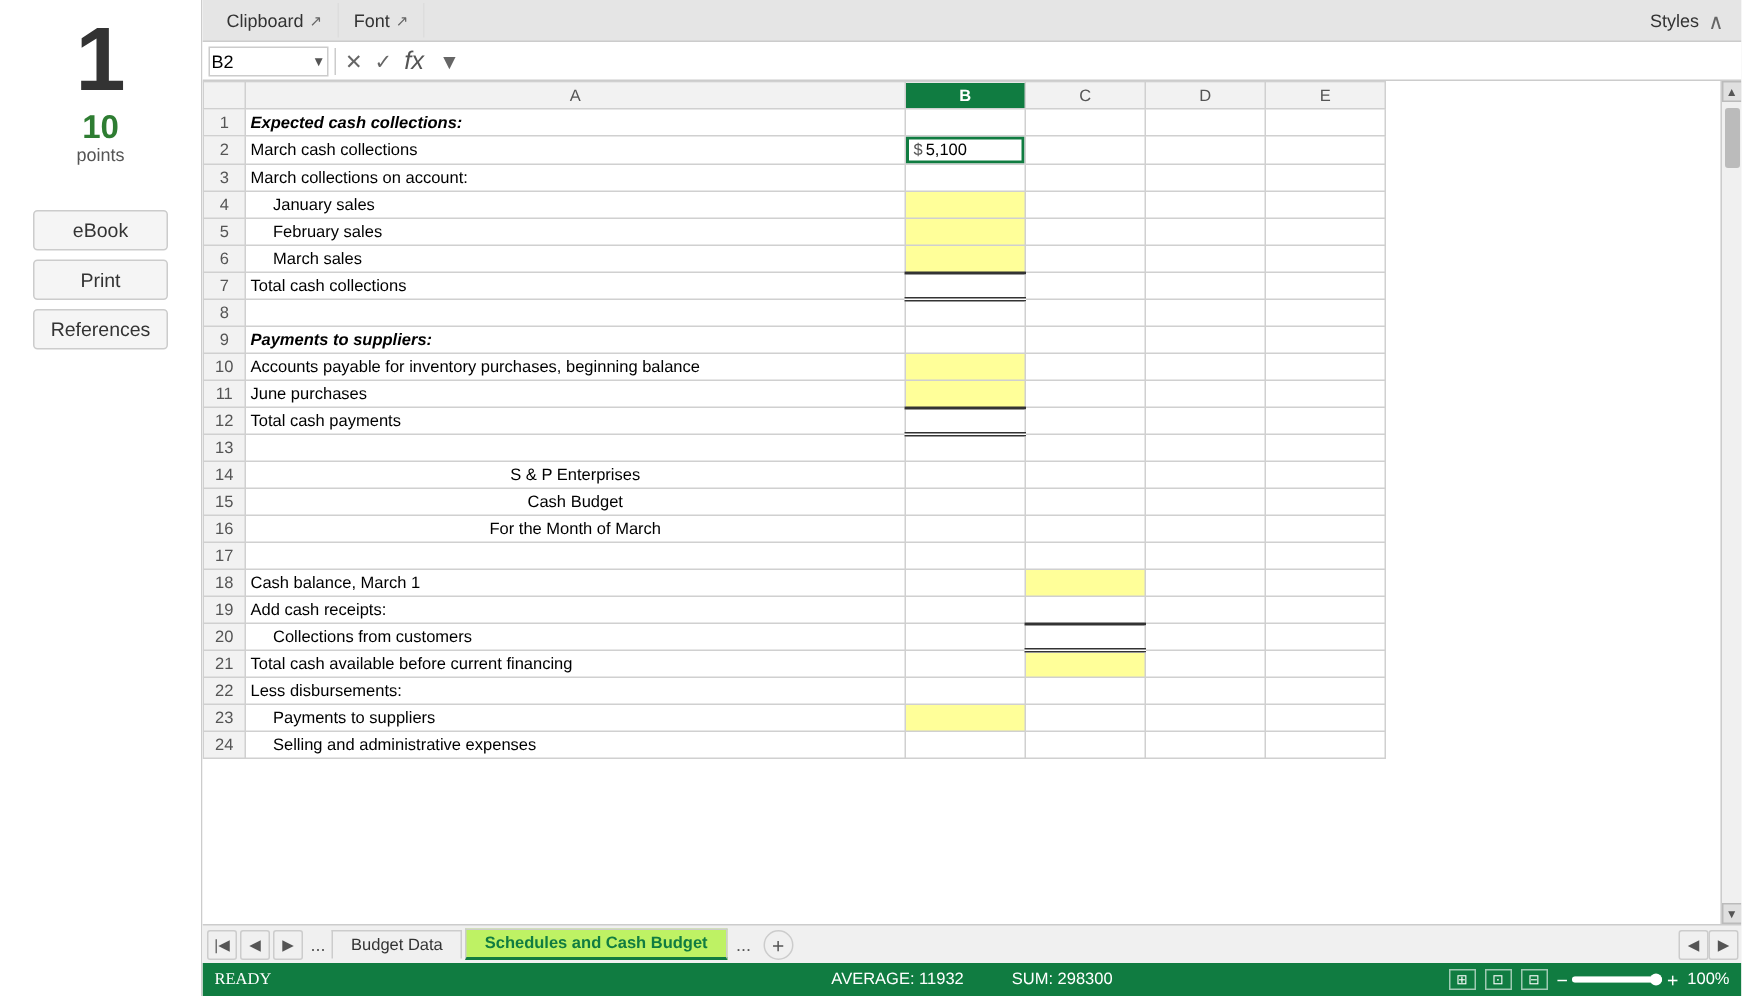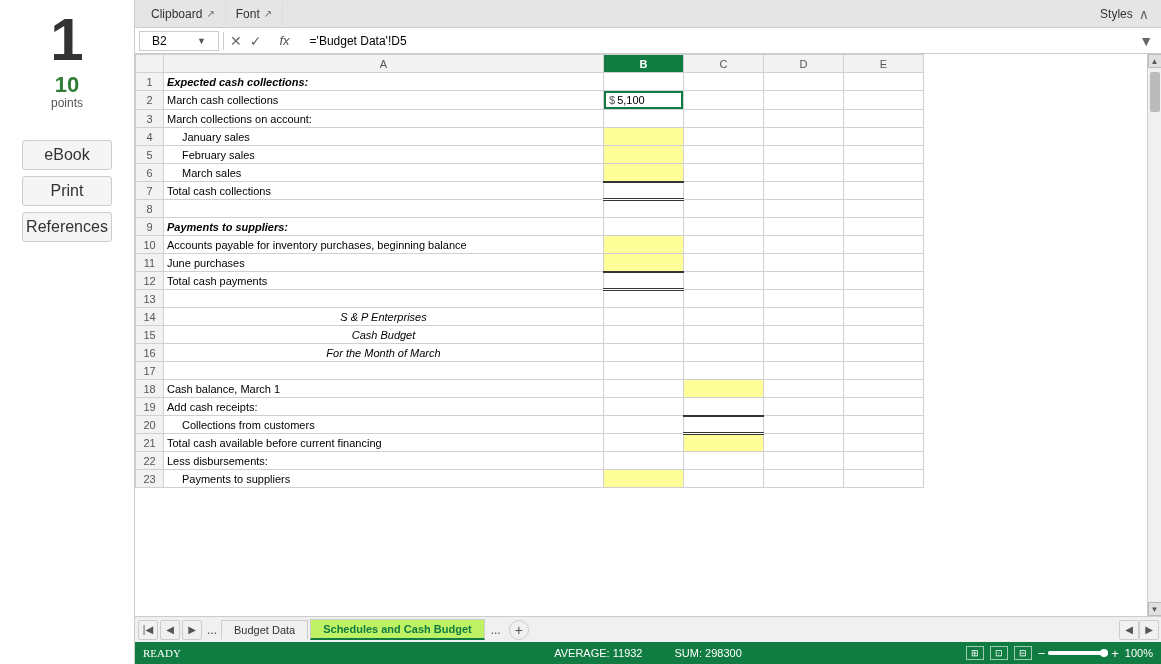--- a/index.html
+++ b/index.html
@@ -35,21 +35,21 @@
       margin-bottom: 30px;
     }
     .sidebar-btn {
       width: 90px;
       padding: 5px 0;
       text-align: center;
       border: 1px solid #ccc;
       border-radius: 3px;
       background: #f5f5f5;
       color: #333;
-      font-size: 16px;
+      font-size: 13px;
       cursor: pointer;
       margin-bottom: 6px;
     }
 
     
     .main {
       flex: 1;
       display: flex;
       flex-direction: column;
       background: #fff;
@@ -98,21 +98,21 @@
       display: flex;
       align-items: center;
       border-bottom: 1px solid #ccc;
       background: #fff;
       height: 26px;
       padding: 0 4px;
     }
     .cell-ref {
       width: 80px;
       border: 1px solid #ccc;
-      padding: 2px 12px;
+      padding: 2px 1px;
       font-size: 12px;
       display: flex;
       align-items: center;
       justify-content: space-between;
     }
     .formula-divider {
       width: 1px;
       height: 18px;
       background: #ccc;
       margin: 0 4px;
@@ -121,22 +121,22 @@
       display: flex;
       align-items: center;
       gap: 4px;
       color: #666;
       font-size: 14px;
     }
     .formula-icon { cursor: pointer; padding: 0 2px; }
     .formula-fx {
       font-style: italic;
       color: #555;
-      margin: 0 16px;
-      font-size: 13px;
+      margin: 0 6px;
+      font-size: 17px;
     }
     .formula-input {
       flex: 1;
       font-size: 12px;
       border: none;
       outline: none;
       padding: 0 4px;
     }
     .formula-dropdown {
       font-size: 14px;
@@ -194,21 +194,21 @@
     .col-e { width: 80px; }
 
     td.selected-cell {
       border: 2px solid #107c41;
     }
     td.yellow-fill {
       background-color: #ffff99;
     }
     td.bold-italic { font-weight: bold; font-style: italic; }
     td.indent1 { padding-left: 18px; }
-    td.center-text { text-align: center; font-style: italic; }
+    td.center-text { text-align: center; }
 
     
     .sheet-tabs {
       display: flex;
       align-items: center;
       background: #f0f0f0;
       border-top: 1px solid #ccc;
       height: 26px;
       padding: 0 2px;
     }
@@ -402,21 +402,20 @@
     <div class="cell-ref">
       <span>B2</span>
       <span style="font-size:9px;color:#555;">▼</span>
     </div>
     <div class="formula-divider"></div>
     <div class="formula-icons">
       <span class="formula-icon">✕</span>
       <span class="formula-icon">✓</span>
     </div>
     <span class="formula-fx">fx</span>
-    <input class="formula-input" value="='Budget Data'!D5" readonly="" style="">
     <span class="formula-dropdown">▼</span>
   </div>
 
   <div style="flex:1;display:flex;flex-direction:row;overflow:hidden;">
     <div class="spreadsheet">
       <table>
         <colgroup>
           <col class="col-rh">
           <col class="col-a">
           <col class="col-b">
@@ -640,20 +639,28 @@
 
           <tr>
             <td class="row-header">23</td>
             <td class="indent1">Payments to suppliers</td>
             <td class="yellow-fill"></td>
             <td></td>
             <td></td>
             <td></td>
           </tr>
 
+          <tr>
+            <td class="row-header">24</td>
+            <td class="indent1">Selling and administrative expenses</td>
+            <td></td>
+            <td></td>
+            <td></td>
+            <td></td>
+          </tr>
         </tbody>
       </table>
     </div>
 
     <div class="v-scroll">
       <div class="v-scroll-up">▲</div>
       <div class="v-scroll-track">
         <div class="v-scroll-thumb"></div>
       </div>
       <div class="v-scroll-down">▼</div>

